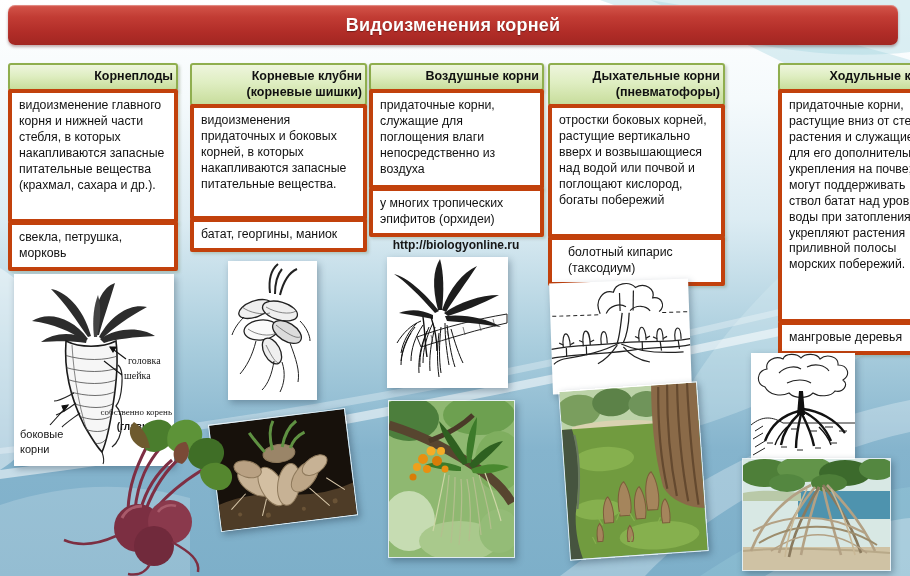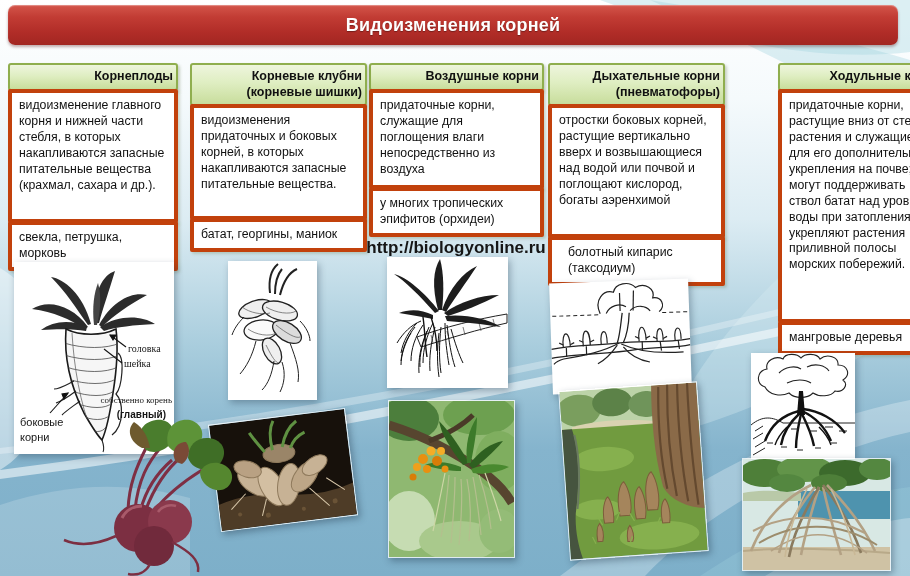--- a/index.html
+++ b/index.html
@@ -24,21 +24,21 @@
   .box{background:#fff;border:4px solid #c2410c;border-radius:2px;margin-top:-2px;
        box-shadow:2px 2px 3px rgba(90,110,60,.25);
        font-size:12.3px;line-height:1.3;color:#111;padding:5px 7px;}
 
   .drawing{position:absolute;background:#fff;box-shadow:2px 3px 7px rgba(30,50,70,.35);}
   .photo{position:absolute;box-shadow:2px 3px 7px rgba(30,50,70,.40);border:1px solid rgba(255,255,255,.75);}
   .drawing svg,.photo svg{display:block;width:100%;height:100%;}
   .free{position:absolute;}
 
   .watermark{position:absolute;left:366px;top:238px;width:180px;text-align:center;
-             font-size:17px;font-weight:600;color:#161616;}
+             font-size:12px;font-weight:600;color:#161616;}
 </style>
 </head>
 <body>
 
 <div class="slide">
 
   <svg class="bg" viewBox="0 0 910 576" preserveAspectRatio="none">
     <defs>
       <linearGradient id="bgg" x1="0" y1="0" x2="0" y2="1">
         <stop offset="0" stop-color="#ffffff"></stop>
@@ -79,33 +79,33 @@
   </div>
 
   <div class="col" style="left:190px;width:177px;">
     <div class="hdr">Корневые клубни (корневые шишки)</div>
     <div class="box" style="min-height:98px;">видоизменения придаточных и боковых корней, в которых накапливаются запасные питательные вещества.</div>
     <div class="box" style="min-height:12px;">батат, георгины, маниок</div>
   </div>
 
   <div class="col" style="left:548px;width:177px;">
     <div class="hdr">Дыхательные корни (пневматофоры)</div>
-    <div class="box" style="min-height:116px;">отростки боковых корней, растущие вертикально вверх и возвышающиеся над водой или почвой и поглощают кислород, богаты аэренхимой</div>
+    <div class="box" style="min-height:116px;">отростки боковых корней, растущие вертикально вверх и возвышающиеся над водой или почвой и поглощают кислород, богаты побережий</div>
     <div class="box" style="min-height:28px;padding-left:16px;">болотный кипарис (таксодиум)</div>
   </div>
 
   <div class="col" style="left:730px;width:168px;padding-left:48px;">
     <div class="hdr">Ходульные корни</div>
     <div class="box" style="min-height:216px;">придаточные корни, растущие вниз от стебля растения и служащие для его дополнительного укрепления на почве; могут поддерживать ствол батат над уровнем воды при затоплениях, укрепляют растения приливной полосы морских побережий.</div>
     <div class="box" style="min-height:12px;">мангровые деревья</div>
   </div>
 
   <div class="watermark">http://biologyonline.ru</div>
 
-  <div class="drawing" style="left:14px;top:262px;width:160px;height:192px;">
+  <div class="drawing" style="left:14px;top:274px;width:160px;height:192px;">
     <svg viewBox="0 0 160 190">
       <g fill="#2c2c2c">
         <path d="M74 64 C58 42 34 36 18 46 C40 49 56 56 70 66 Z"></path>
         <path d="M77 61 C69 31 50 16 37 14 C52 29 62 45 74 62 Z"></path>
         <path d="M81 60 C79 28 89 12 101 8 C95 28 89 45 85 60 Z"></path>
         <path d="M85 62 C98 38 118 28 133 32 C115 42 100 52 88 64 Z"></path>
         <path d="M86 64 C104 52 127 52 141 61 C120 62 102 64 90 68 Z"></path>
         <path d="M73 64 C57 56 39 58 27 67 C45 66 60 66 72 68 Z"></path>
         <path d="M80 62 C78 44 80 30 84 20 C88 34 86 50 83 62 Z" fill="#444"></path>
       </g>

